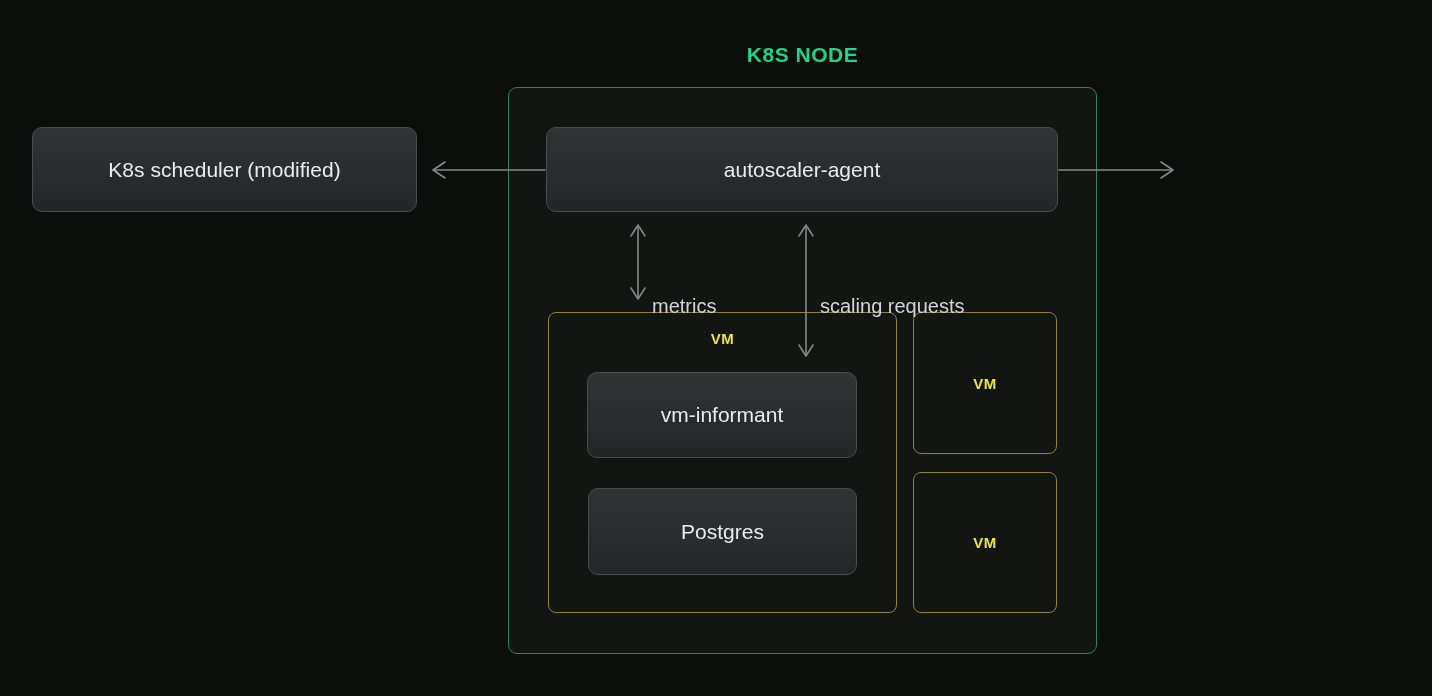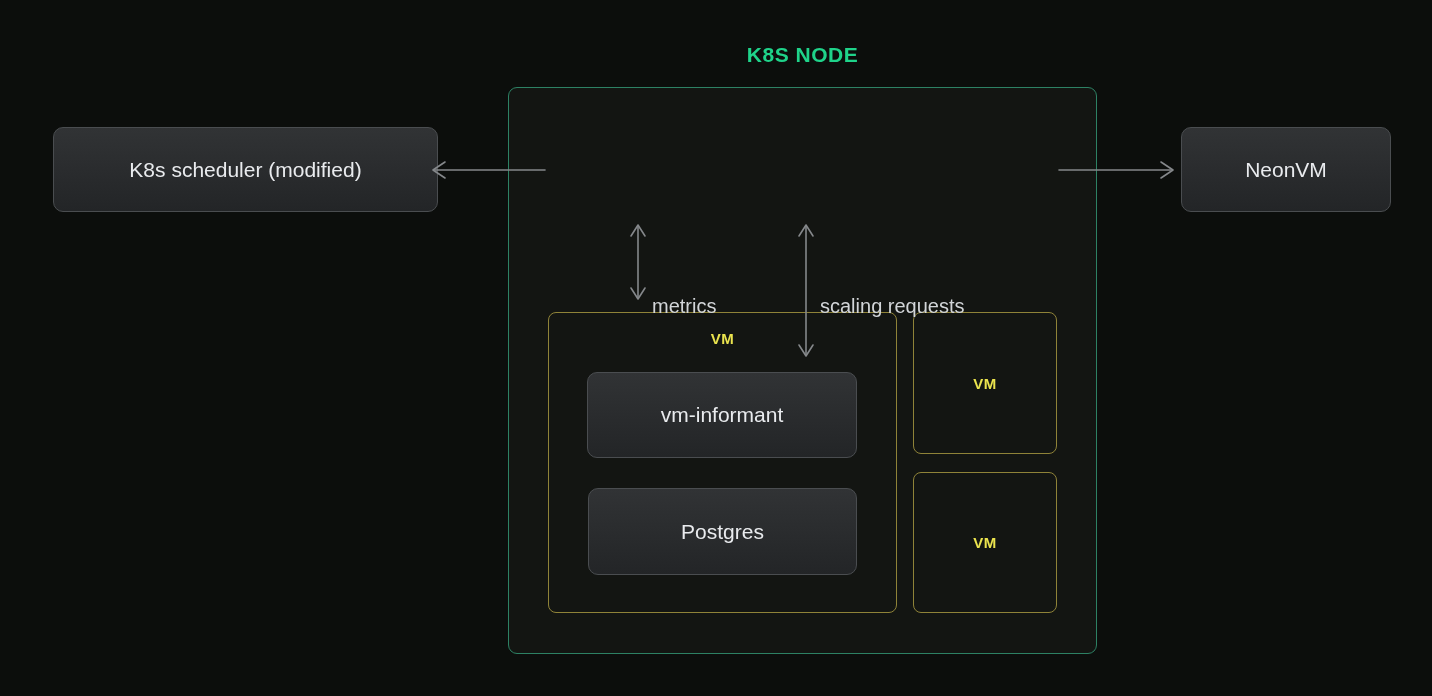--- a/index.html
+++ b/index.html
@@ -34,21 +34,21 @@
     position: absolute;
     background: linear-gradient(180deg, #313335 0%, #232527 100%);
     border: 1px solid #4a4d50;
     border-radius: 10px;
     display: flex;
     align-items: center;
     justify-content: center;
     color: #e9ebee;
     font-size: 21px;
   }
-  .box-scheduler   { left: 53px;   top: 127px; width: 385px; height: 85px; }
+  .box-scheduler   { left: 32px;   top: 127px; width: 385px; height: 85px; }
   .box-autoscaler  { left: 546px;  top: 127px; width: 512px; height: 85px; }
   .box-neonvm      { left: 1181px; top: 127px; width: 210px; height: 85px; }
   .box-informant   { left: 587px;  top: 372px; width: 270px; height: 86px; text-align: right; }
   .box-postgres    { left: 588px;  top: 488px; width: 269px; height: 87px; }
   .vm-box {
     position: absolute;
     border: 1.5px solid #8f8338;
     border-radius: 8px;
     background: transparent;
   }
@@ -104,22 +104,22 @@
   <div class="vm-box vm-small-1">
     <span class="vm-label">VM</span>
   </div>
   <div class="vm-box vm-small-2">
     <span class="vm-label">VM</span>
   </div>
 
   <div class="node-box box-scheduler">
     <span>K8s scheduler (modified)</span>
   </div>
-  <div class="node-box box-neonvm">
-    <span>NeonVM</span>
+  <div class="node-box box-autoscaler">
+    <span>autoscaler-agent</span>
   </div>
   <div class="node-box box-informant">
     <span>vm-informant</span>
   </div>
   <div class="node-box box-postgres">
     <span>Postgres</span>
   </div>
 
   <svg class="arrows-layer" viewBox="0 0 1432 696" xmlns="http://www.w3.org/2000/svg">
     <g stroke="#85888b" stroke-width="1.6" fill="none" stroke-linecap="round" stroke-linejoin="round">

